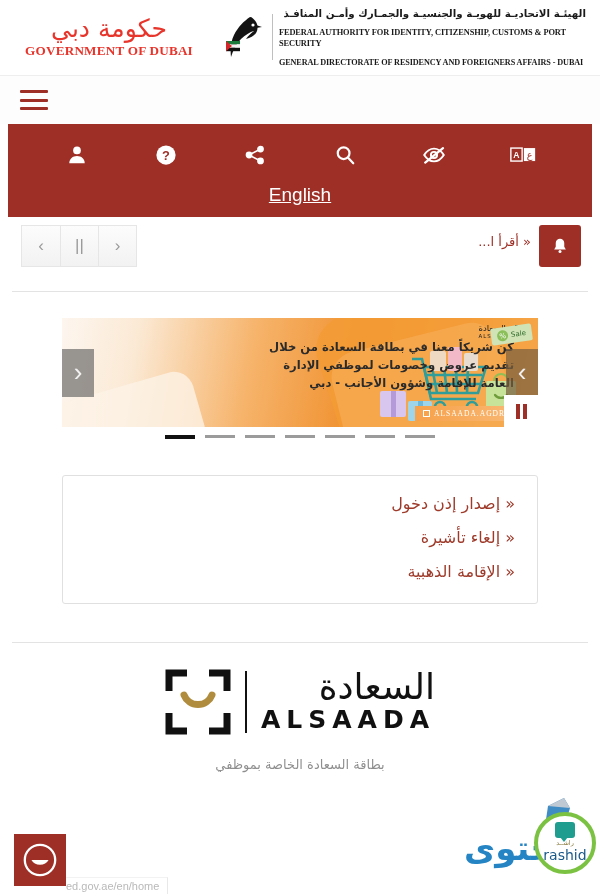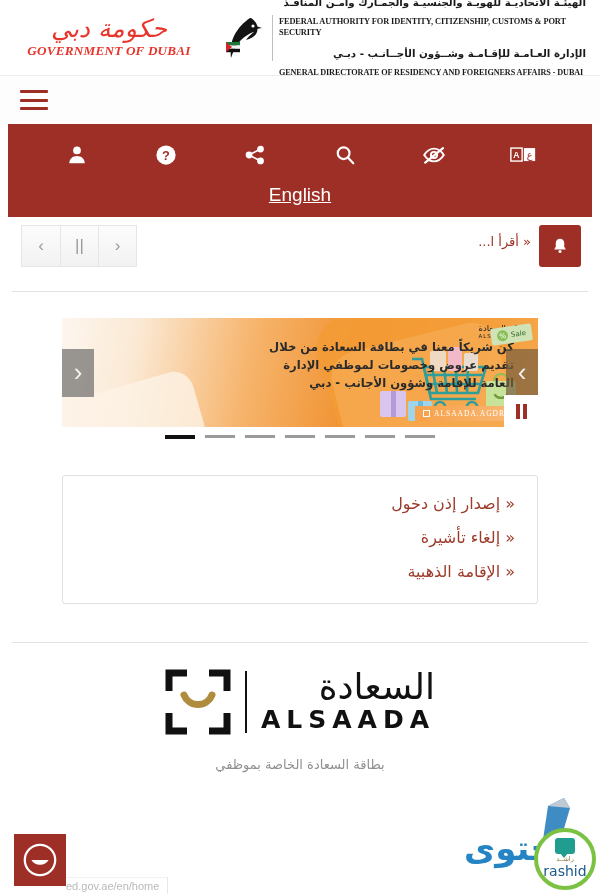--- a/index.html
+++ b/index.html
@@ -18,21 +18,21 @@
     background: #ffffff;
     display: flex;
     align-items: center;
     padding: 0 14px;
     gap: 0px;
     direction: ltr;
   }
   .gov-logo {
     width: 190px; flex: 0 0 190px;
     display: flex; flex-direction: column;
-    align-items: center; justify-content: center; font-style: italic;
+    align-items: center; justify-content: center;
   }
   .gov-logo-ar {
     font-family: "DejaVu Sans", sans-serif;
     color: #e8352c;
     font-size: 25px;
     line-height: 1.0;
     letter-spacing: -1px;
     transform: skewX(-4px);
     direction: rtl;
   }
@@ -322,21 +322,21 @@
     z-index: 18; direction: rtl;
     font-size: 34px; color: #1a7fc1; font-weight: 700;
     letter-spacing: -1px;
     opacity: .95;
   }
   .wm-pen {
     position: absolute; right: 22px; bottom: 30px;
     width: 44px; height: 70px; z-index: 19;
   }
   .rashid-badge {
-    position: absolute; right: 4px; bottom: 4px;
+    position: absolute; right: 4px; bottom: 20px;
     width: 62px; height: 62px; border-radius: 50%;
     background: #ffffff;
     border: 4px solid #7cc242;
     display:flex; flex-direction: column;
     align-items:center; justify-content:center;
     z-index: 21; cursor: pointer; overflow: hidden;
   }
   .rashid-bubble {
     width: 20px; height: 16px; background: #1f9d8f; border-radius: 3px;
     position: relative; margin-bottom: 2px;
@@ -370,21 +370,20 @@
           <rect x="6" y="30" width="14" height="3.4" fill="#1a7a3c"></rect>
           <rect x="6" y="33.4" width="14" height="3.4" fill="#f2f2f2"></rect>
           <rect x="6" y="36.8" width="14" height="3.4" fill="#111"></rect>
           <path d="M6 30 L12 35.1 L6 40.2 Z" fill="#d4262a"></path>
         </svg>
       </div>
       <div class="fed-divider"></div>
       <div class="fed-text">
         <div class="fed-ar1">الهيئـة الاتحاديـة للهويـة والجنسيـة والجمـارك وأمـن المنافـذ</div>
         <div class="fed-en1">FEDERAL AUTHORITY FOR IDENTITY, CITIZENSHIP, CUSTOMS &amp; PORT SECURITY</div>
-        <div class="fed-ar2">الإدارة العـامـة للإقـامـة وشــؤون الأجــانـب - دبـي</div>
         <div class="fed-en2">GENERAL DIRECTORATE OF RESIDENCY AND FOREIGNERS AFFAIRS - DUBAI</div>
       </div>
     </div>
   </div>
 
   <div class="ham-bar">
     <div class="ham-btn">
       <span></span>
         <span></span>
         <span></span>

